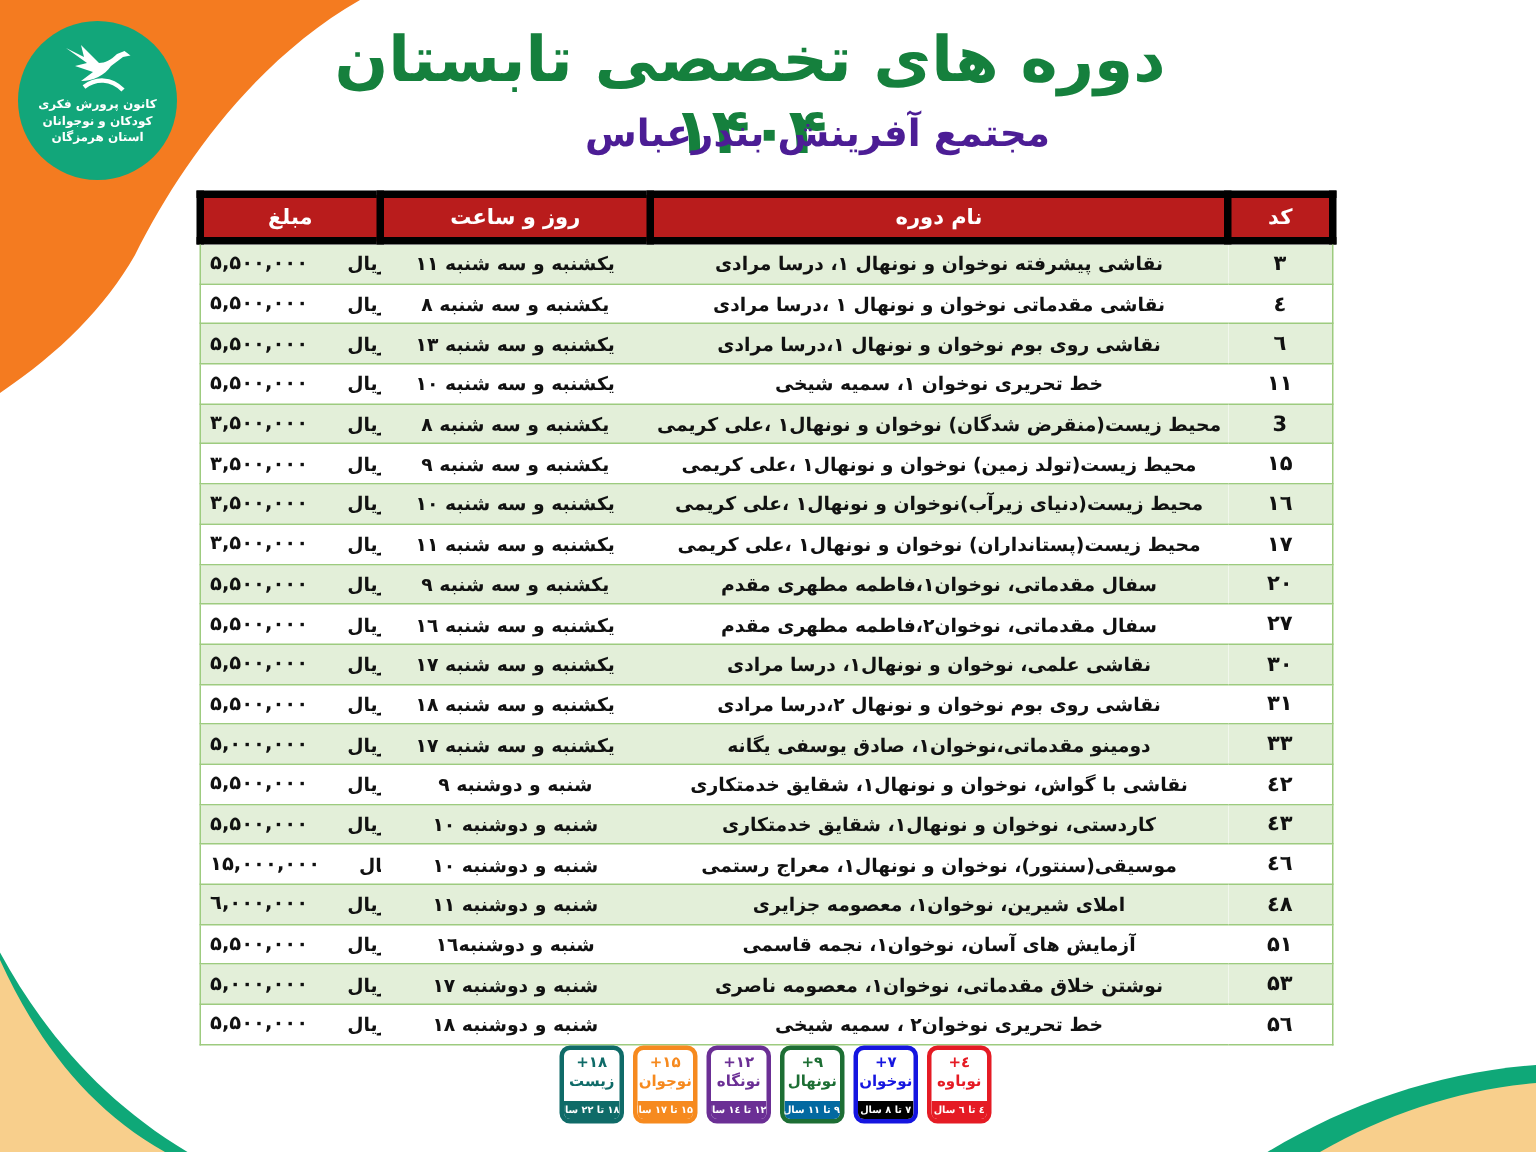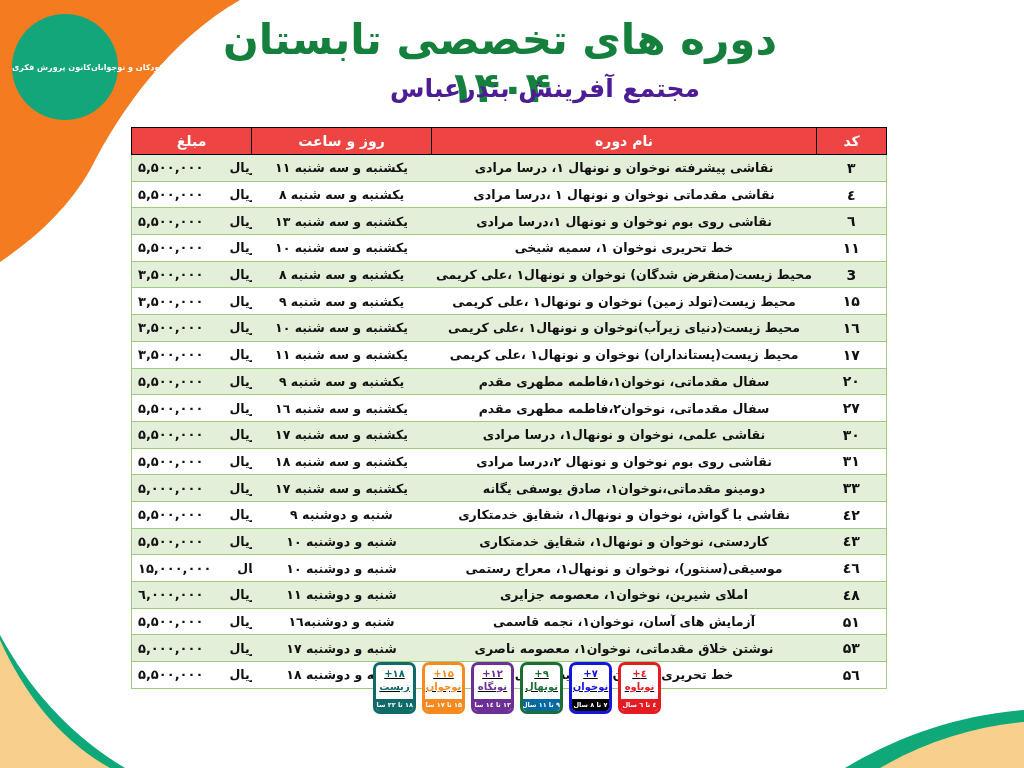--- a/index.html
+++ b/index.html
@@ -5,21 +5,21 @@
     html, body { margin: 0; padding: 0; }
     body {
       width: 1024px; height: 768px; overflow: hidden; position: relative;
       background: #ffffff;
       font-family: "DejaVu Sans", sans-serif;
     }
     .bg-layer { position: absolute; left: 0; top: 0; width: 1024px; height: 768px; z-index: 0; }
     .logo {
       position: absolute; left: 12px; top: 14px; width: 106px; height: 106px;
       border-radius: 50%; background: #12a67a; z-index: 2;
-      display: flex; flex-direction: row; align-items: center; justify-content: flex-start;
+      display: flex; flex-direction: column; align-items: center; justify-content: flex-start;
       color: #fff; text-align: center;
     }
     .logo svg { margin-top: 14px; }
     .logo .l1, .logo .l2, .logo .l3 {
       font-family: "DejaVu Sans", sans-serif; font-size: 8px; line-height: 11px; font-weight: bold;
       direction: rtl; white-space: nowrap;
     }
     .titles { position: absolute; left: 0; top: 0; width: 1024px; z-index: 2; direction: rtl; }
     .title-main {
       position: absolute; top: 16px; left: 210px; width: 580px; text-align: center;
@@ -28,40 +28,40 @@
     .title-sub {
       position: absolute; top: 72px; left: 360px; width: 340px; text-align: right;
       font-family: "DejaVu Sans", sans-serif; font-weight: bold; font-size: 25px; line-height: 34px; color: #4c1d95;
     }
     table.courses {
       position: absolute; left: 131px; top: 127px; width: 755px; z-index: 2;
       border-collapse: collapse; direction: rtl; table-layout: fixed;
       font-family: "DejaVu Sans", sans-serif;
     }
     table.courses th {
-      background: #ef4444; color: #fff; font-weight: bold; font-size: 14px;
-      height: 26px; padding: 0; border: 1px solid #000000;
+      background: #b91c1c; color: #fff; font-weight: bold; font-size: 14px;
+      height: 26px; padding: 0; border: 5px solid #000000;
     }
     table.courses td {
       height: 25.7px; padding: 0 4px; font-size: 12.5px; font-weight: bold; color: #111;
       border-top: 1px solid #9dcb7f; border-bottom: 1px solid #9dcb7f;
       white-space: nowrap; overflow: hidden;
     }
     table.courses td.c-code { border-right: 1.5px solid #9dcb7f; text-align: center; font-size: 14px; }
     table.courses td.c-price { border-left: 1.5px solid #9dcb7f; text-align: left; }
     table.courses td.c-name { text-align: center; }
     table.courses td.c-day { text-align: center; }
     table.courses tr.odd td { background: #e3efd9; }
     table.courses tr.even td { background: #ffffff; }
     .price-wrap { display: flex; direction: ltr; justify-content: flex-start; gap: 26px; padding-left: 2px; }
     .price-amt { font-size: 13px; letter-spacing: 0.3px; }
     .price-cur { direction: rtl; }
     .badges {
-      position: absolute; left: 373px; top: 662px; z-index: 2;
-      display: flex; gap: 6px; direction: ltr; text-decoration: underline;
+      position: absolute; left: 373px; top: 697px; z-index: 2;
+      display: flex; gap: 6px; direction: ltr;
     }
     .badge {
       width: 43px; height: 52px; border-radius: 7px; position: relative; overflow: hidden;
       box-sizing: border-box; border: 3px solid; background: #fff;
       display: flex; flex-direction: column; align-items: center;
     }
     .badge .plus { font-size: 10px; font-weight: bold; line-height: 13px; margin-top: 2px; direction: ltr; }
     .badge .name { font-size: 10px; font-weight: bold; line-height: 14px; direction: rtl; white-space: nowrap; }
     .badge .range {
       position: absolute; bottom: 0; left: 0; right: 0; height: 12px;

